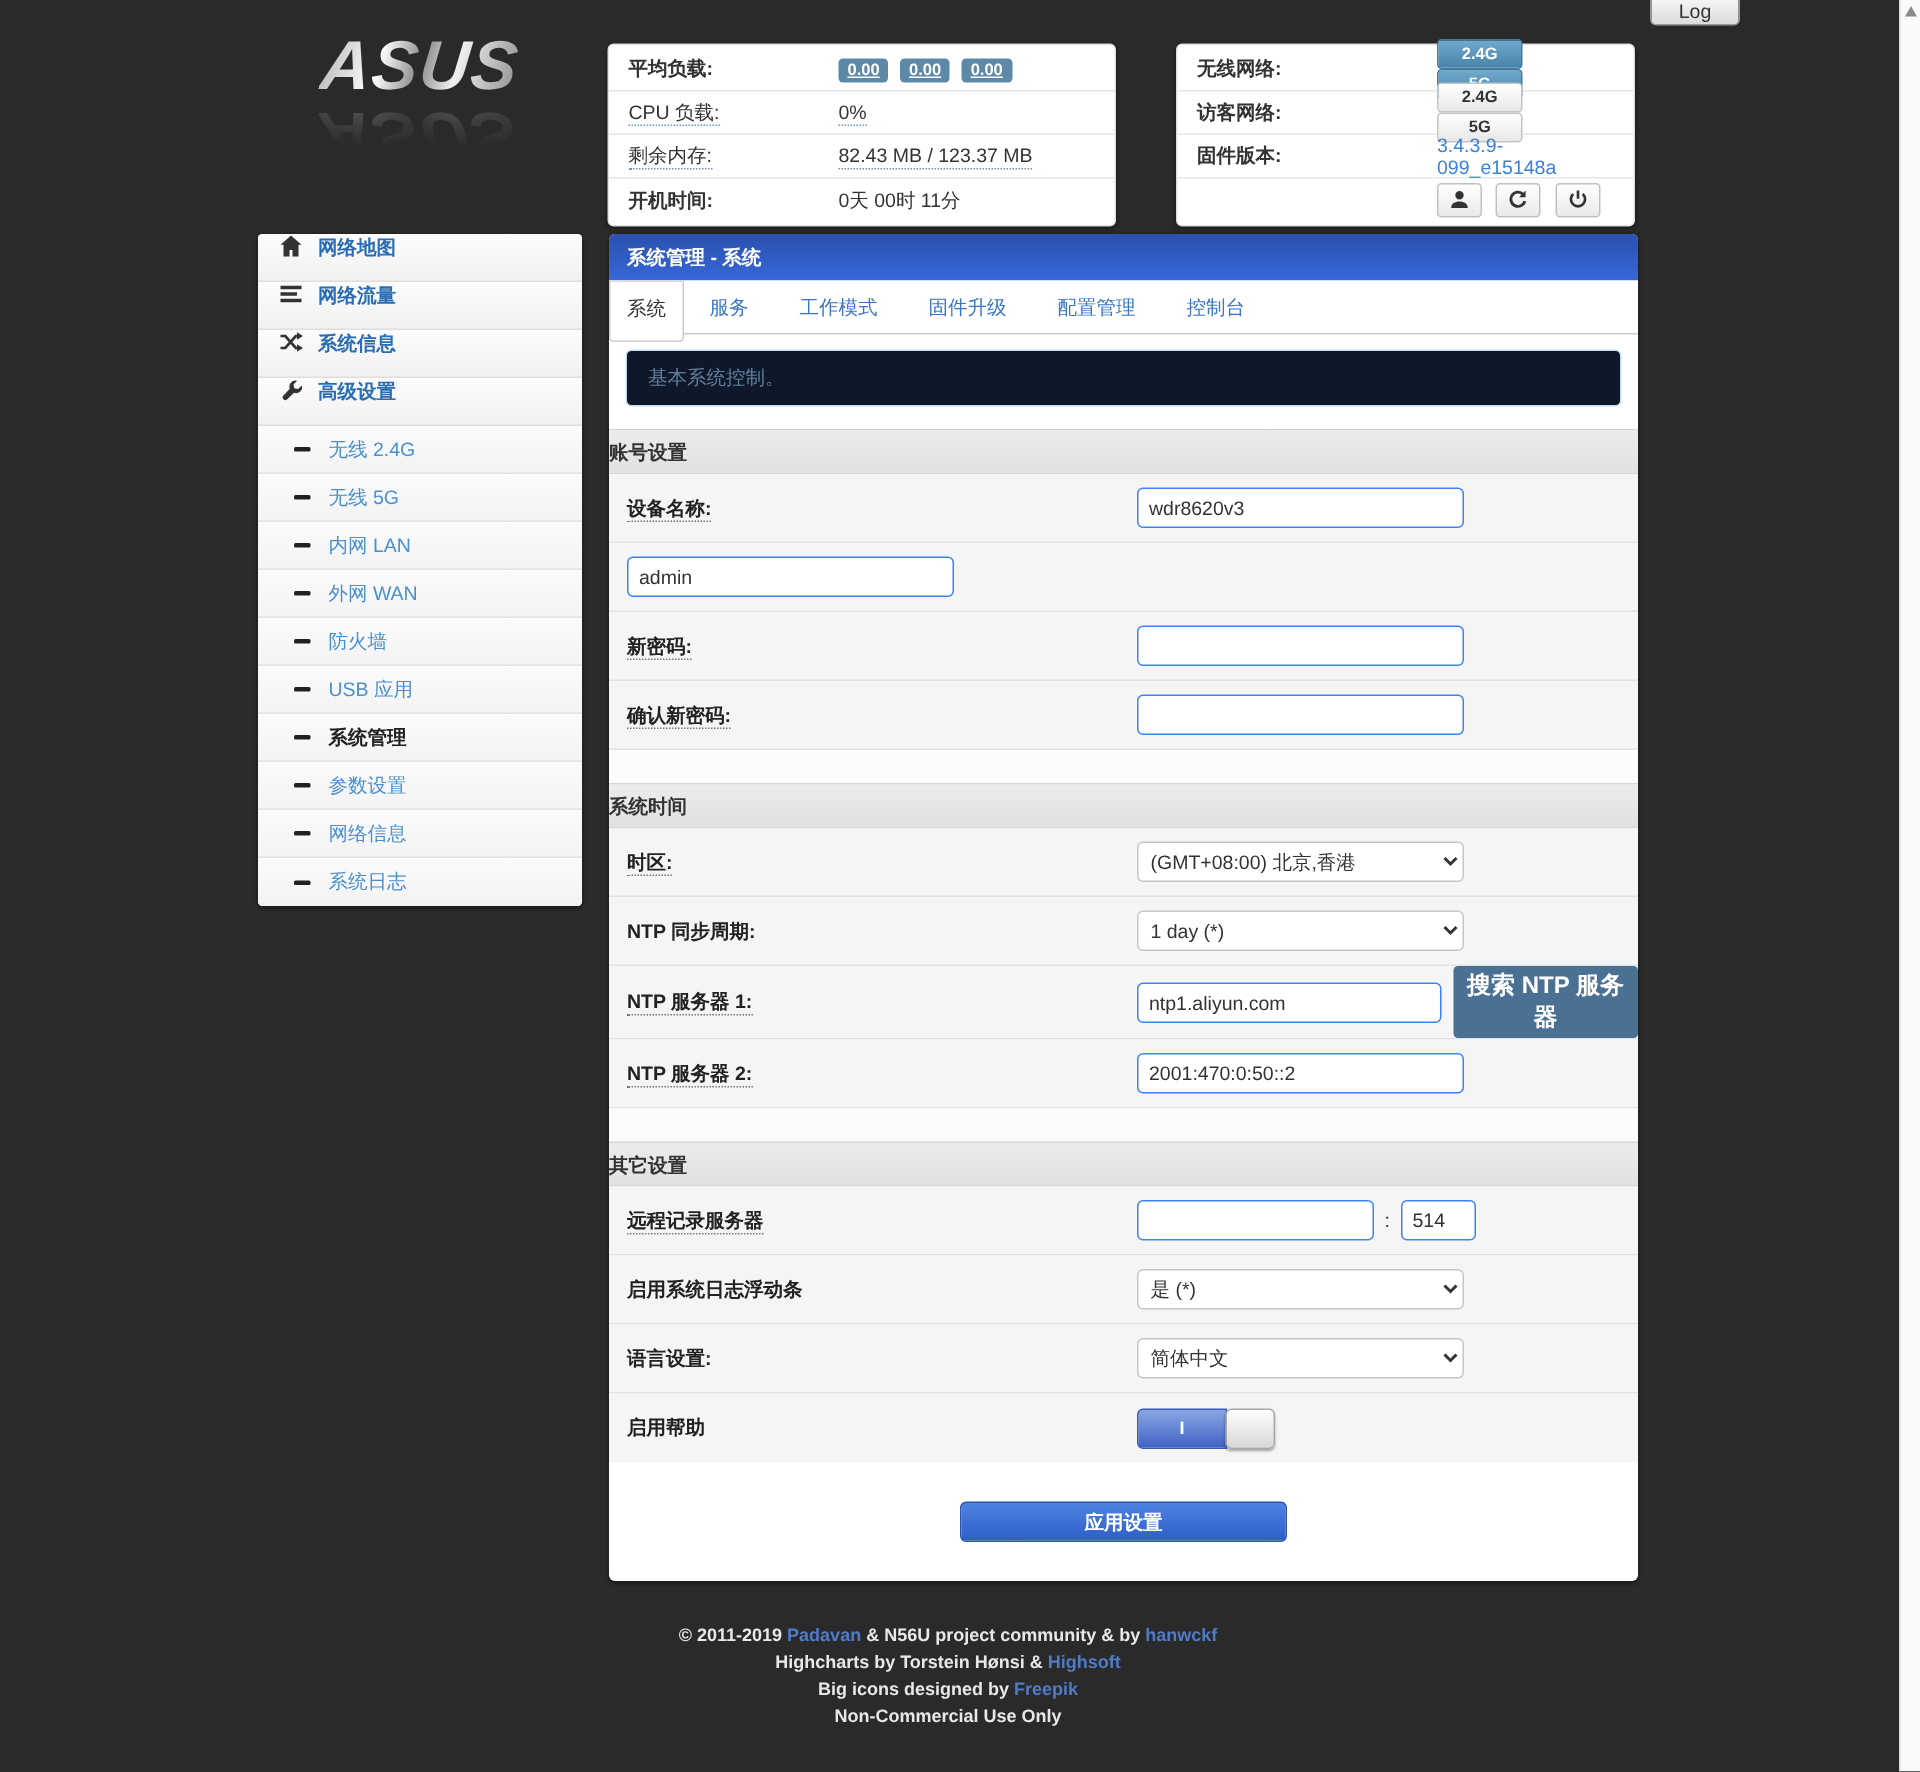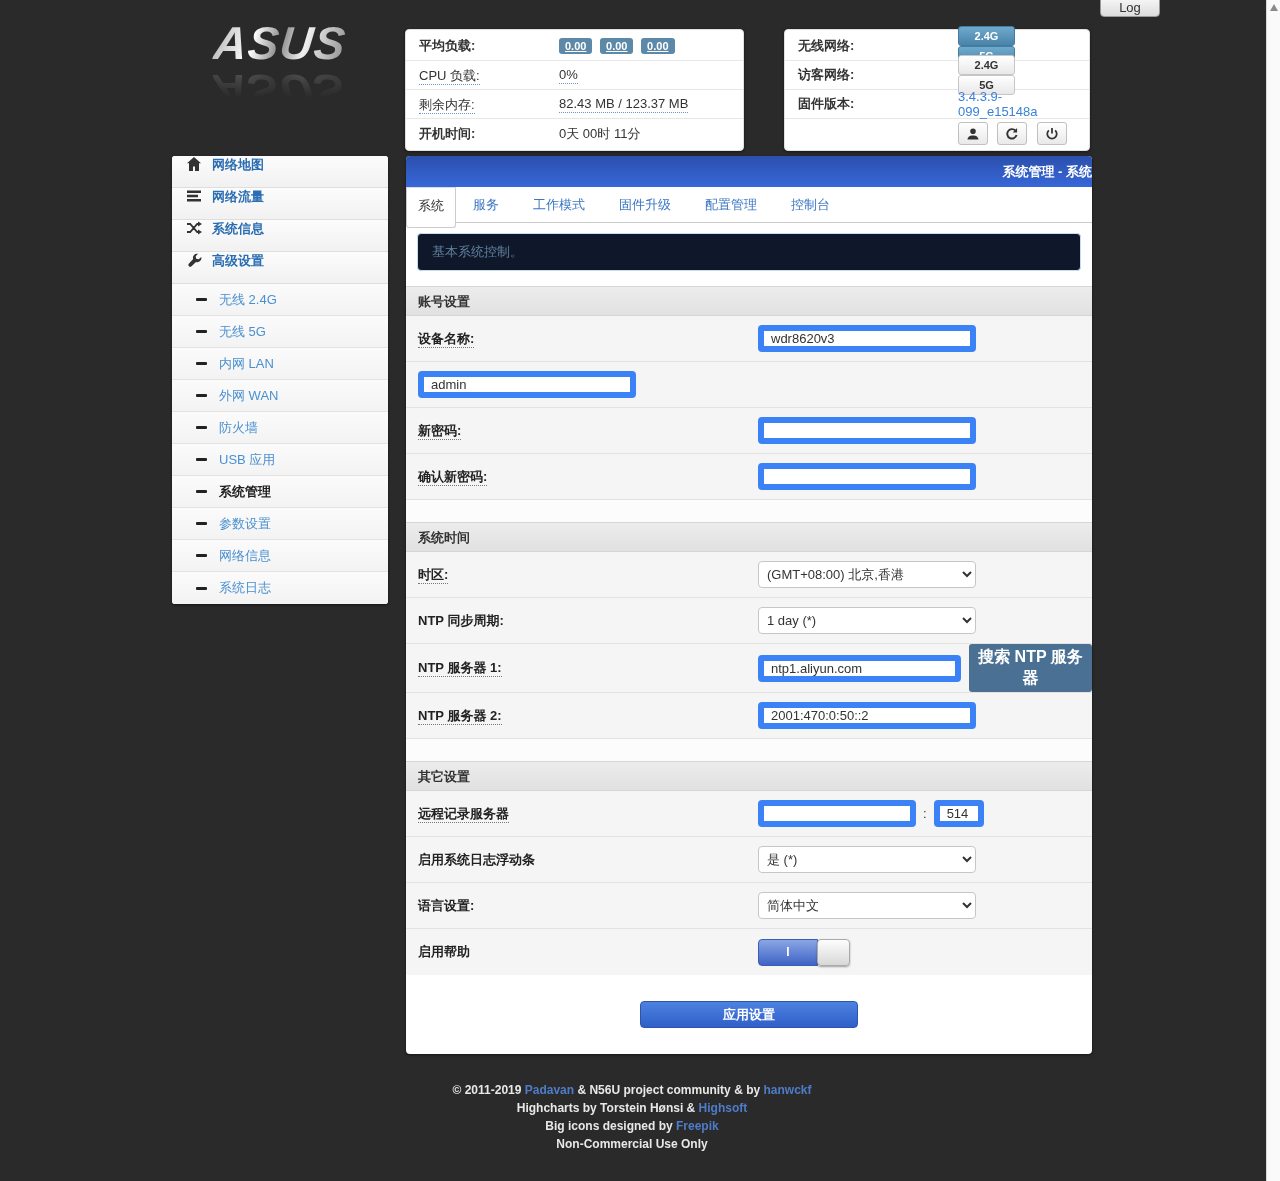--- a/index.html
+++ b/index.html
@@ -109,50 +109,50 @@
   .side-icon{ width:16px; height:16px; flex:none; display:flex; align-items:center; justify-content:center; }
   
   .main{
     position:absolute; left:406px; top:156px; width:686px;
     background:#fff; border-radius:4px; overflow:hidden;
     box-shadow:0 1px 3px rgba(0,0,0,.5); padding-bottom:26px;
   }
   .main-title{
     height:31px; line-height:31px; padding-left:12px;
     background:linear-gradient(#2b50ad,#3767d8);
-    color:#fff; font-size:13px; font-weight:bold;text-align:right;
+    color:#fff; font-size:13px; font-weight:bold;
   }
   .tabbar{
     display:flex; align-items:flex-start; height:36px; border-bottom:1px solid #ccc;
     background:#fff; position:relative; z-index:1;
   }
   .tab{ padding:0 17px; line-height:36px; font-size:13px; color:#3b76c4; cursor:pointer; }
   .tab.active{
     padding:0 11px; background:#fff; border:1px solid #ccc; border-top-color:#ddd;
     height:41px; margin-bottom:-5px; border-radius:0 0 3px 3px; color:#333; z-index:2;
   }
   .alert{
     margin:10px 11px 15px 11px; background:#0f172a; border:1px solid #c6ddee; border-radius:4px;
     padding:9px 14px; font-size:13px; color:#60809c;
   }
   .section-header{
-    height:30px; line-height:30px; padding-left:12px;
+    height:30px; line-height:30px; 
     background:linear-gradient(#ececec,#e1e1e1);
     border-top:1px solid #d6d6d6; border-bottom:1px solid #d6d6d6;
     font-size:13px; font-weight:bold; color:#333;
   }
   .frow{
     display:flex; align-items:center; min-height:46px;
     background:#f5f5f5; border-bottom:1px solid #e2e2e2; padding-left:12px;
   }
   .frow.no-border{ border-bottom:none; }
   .flabel{ width:340px; flex:none; font-size:13px; font-weight:bold; color:#222; }
   .flabel .dotted{ border-bottom:1px dotted #777; padding-bottom:1px; cursor:pointer; }
   .txt{
-    width:218px; height:27px; padding:4px 7px; border:6px solid #3b82f6; border-radius:4px;
+    width:218px; height:27px; padding:4px 7px; border:1px solid #3b82f6; border-radius:4px;
     font-size:13px; color:#333; font-family:inherit; background:#fff;
   }
   .txt-short{ width:158px; }
   .txt-port{ width:50px; }
   .sel{
     width:218px; height:27px; border:1px solid #c6c6c6; border-radius:4px;
     font-size:13px; color:#333; font-family:inherit; background:#fff; padding:0 4px;
   }
   .colon{ font-size:13px; color:#333; margin:0 7px; }
   .ntp-badge{

